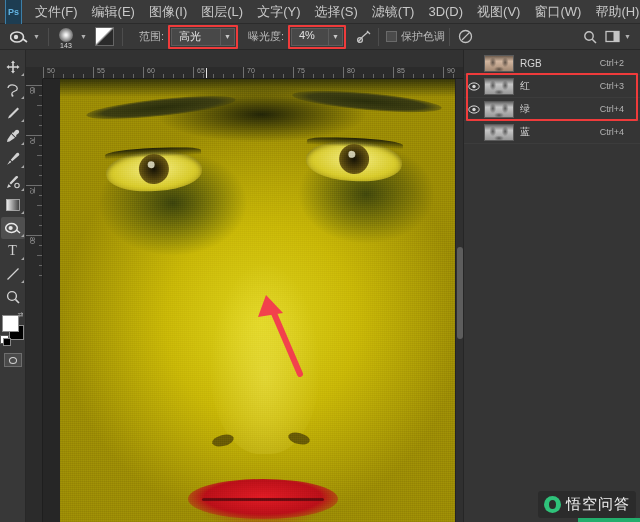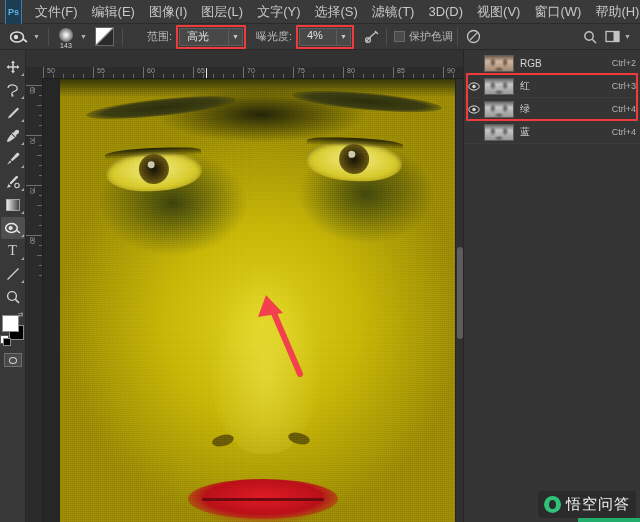--- a/index.html
+++ b/index.html
@@ -315,21 +315,21 @@
   .chan-thumb.rgbm { background: #caa98e; }
   .chan-thumb .tface {
     position: absolute; inset: 0;
     background:
       radial-gradient(ellipse 5px 7px at 28% 42%, rgba(0,0,0,0.55) 0%, rgba(0,0,0,0) 70%),
       radial-gradient(ellipse 5px 7px at 72% 42%, rgba(0,0,0,0.55) 0%, rgba(0,0,0,0) 70%),
       radial-gradient(ellipse 7px 4px at 50% 88%, rgba(0,0,0,0.45) 0%, rgba(0,0,0,0) 70%),
       linear-gradient(180deg, rgba(0,0,0,0.45) 0%, rgba(255,255,255,0.15) 35%, rgba(0,0,0,0.2) 100%);
   }
   .chan-name { flex: 1; }
-  .chan-key { color: #b4b4b4; font-size: 9px; padding-right: 4px; }
+  .chan-key { color: #b4b4b4; font-size: 9px; padding-right: 16px; }
   .chan-redbox {
     position: absolute; left: 2px; width: 172px;
     border: 2px solid #ef3b3b; pointer-events: none; border-radius: 1px;
   }
 
   
   .watermark {
     position: absolute; right: 4px; bottom: 4px;
     display: flex; align-items: center;
     background: #2b2b2b; padding: 4px 6px; border-radius: 3px;
@@ -385,21 +385,21 @@
     <div class="chev">▼</div>
     <div class="vsep"></div>
     <div class="brush-preview">
       <div class="brush-dot"></div>
       <div class="brush-num">143</div>
     </div>
     <div class="chev">▼</div>
     <div class="opt-swatch"></div>
     <div class="vsep"></div>
 
-    <div class="opt-label" style="margin-left:20px">范围:</div>
+    <div class="opt-label" style="margin-left:12px">范围:</div>
     <div class="redbox" style="margin-left:4px">
       <div class="dropdown" style="width:64px">
         <div class="dval">高光</div>
         <div class="darrow" style="margin-left:auto">▼</div>
       </div>
     </div>
 
     <div class="opt-label" style="margin-left:10px">曝光度:</div>
     <div class="redbox" style="margin-left:4px">
       <div class="dropdown" style="width:52px">

